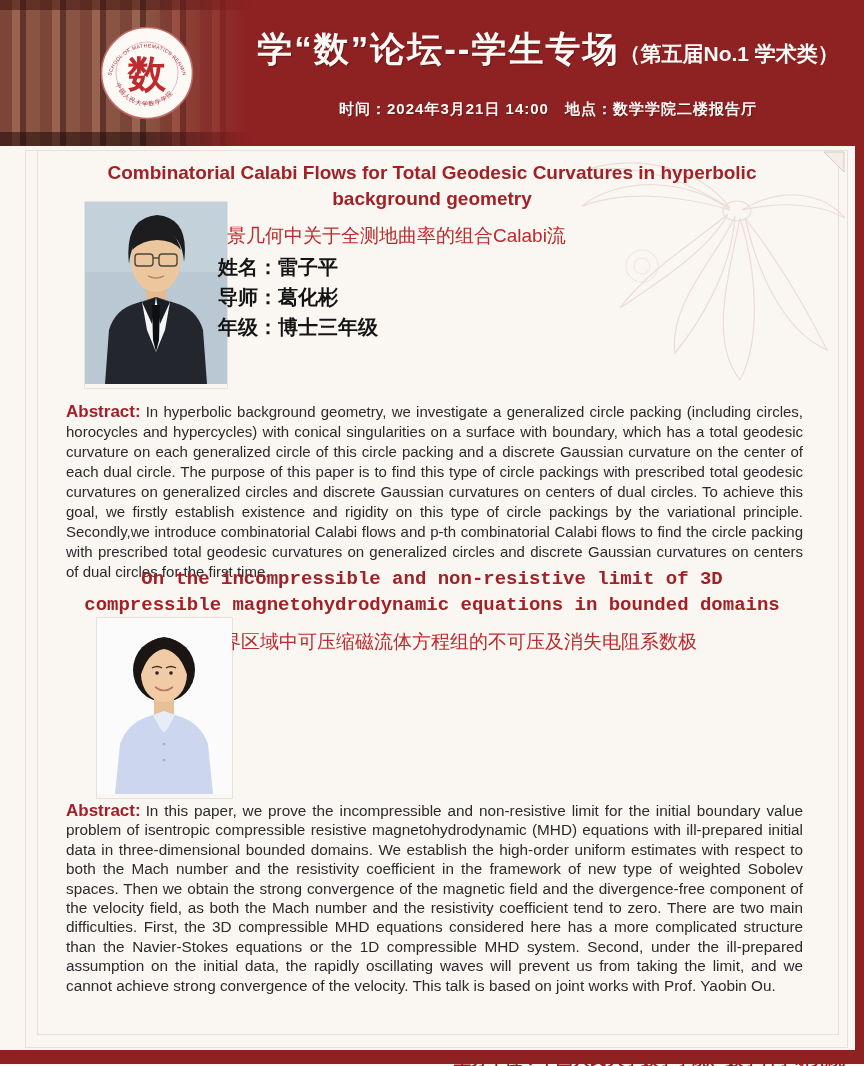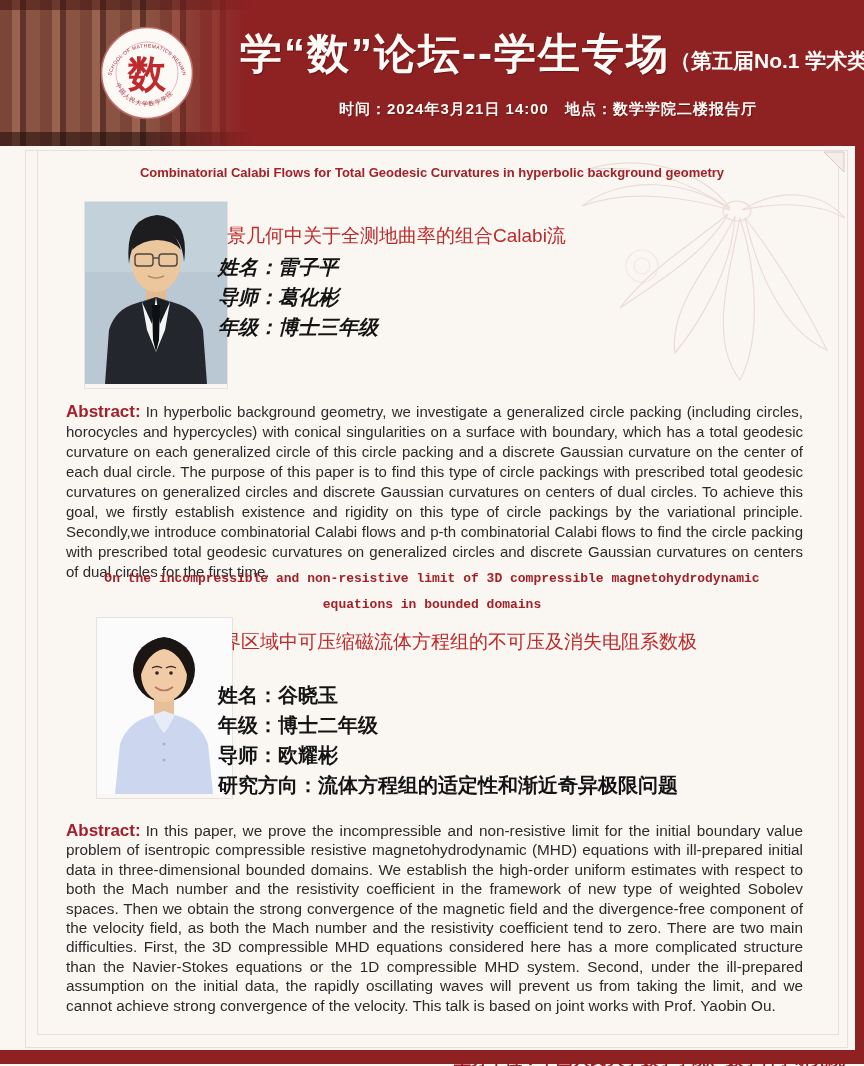--- a/index.html
+++ b/index.html
@@ -11,48 +11,48 @@
   .building{position:absolute;left:0;top:0;width:262px;height:146px;
     background:
       linear-gradient(90deg, rgba(142,33,34,0) 0%, rgba(142,33,34,0) 55%, #8e2122 96%),
       linear-gradient(0deg, rgba(30,10,8,.55) 0 14px, rgba(0,0,0,0) 14px),
       linear-gradient(180deg, rgba(60,15,12,.5) 0 10px, rgba(0,0,0,0) 10px),
       repeating-linear-gradient(90deg, #7b4638 0 12px, #9a6350 12px 20px, #5f352b 20px 26px, #8a5442 26px 40px);
   }
   .logo{position:absolute;left:100px;top:26px;width:94px;height:94px;}
   .hdr-text{position:absolute;left:240px;top:0;width:616px;height:146px;color:#fdfbf8;text-align:center;}
   .hdr-title{position:absolute;left:0;top:26px;width:100%;white-space:nowrap;}
-  .hdr-title .main{font-size:42px;font-weight:bold;letter-spacing:2px;text-shadow:1px 1px 1px rgba(60,0,0,.4);}
+  .hdr-title .main{font-size:35px;font-weight:bold;letter-spacing:2px;text-shadow:1px 1px 1px rgba(60,0,0,.4);}
   .hdr-title .suffix{font-size:21px;font-weight:bold;}
   .hdr-schedule{position:absolute;left:0;top:100px;width:100%;font-size:15px;font-weight:bold;letter-spacing:1px;text-shadow:1px 1px 1px rgba(60,0,0,.35);}
 
   
   .frame-outer{position:absolute;left:25px;top:150px;width:821px;height:896px;border:1px solid #eadfd8;}
   .frame-inner{position:absolute;left:37px;top:150px;width:800px;height:884px;border:1px solid #eadfd8;border-top:none;}
   .right-bar{position:absolute;left:855px;top:146px;width:9px;height:906px;background:#8e2122;}
   .bottom-bar{position:absolute;left:0;top:1050px;width:864px;height:14px;background:#8e2122;}
   .page-curl{position:absolute;left:822px;top:150px;}
   .watermark{position:absolute;left:580px;top:148px;opacity:.9;pointer-events:none;}
 
   
-  .talk-title{position:absolute;color:#a32126;font-weight:bold;font-size:13px;line-height:26px;text-align:center;}
+  .talk-title{position:absolute;color:#a32126;font-weight:bold;font-size:19px;line-height:26px;text-align:center;}
   .t1-title{left:77px;top:160px;width:710px;}
   .t2-title{left:77px;top:566px;width:710px;font-family:Liberation Mono, monospace;}
   .talk-zh{position:absolute;color:#bd2a2c;font-weight:normal;font-size:19px;line-height:27px;text-align:left;}
   .t1-zh{left:170px;top:222px;width:600px;}
   .t2-zh{left:165px;top:628px;width:535px;}
   .photo{position:absolute;box-shadow:0 0 0 1px rgba(0,0,0,.08);}
   .p1{left:85px;top:202px;}
   .p2{left:97px;top:618px;}
   .info{position:absolute;color:#141414;font-weight:bold;font-size:20px;line-height:30px;}
-  .i1{left:218px;top:252px;font-style:italic;}
+  .i1{left:218px;top:252px;}
   .i2{left:218px;top:680px;}
   .abstract{position:absolute;left:66px;width:737px;color:#2b2b2b;text-align:justify;}
   .a1{top:402px;font-size:15px;line-height:20px;}
-  .a2{top:801px;font-size:15.3px;line-height:19.4px;margin-top:20px;}
+  .a2{top:801px;font-size:15.3px;line-height:19.4px;}
   .abs-label{color:#a3202b;font-weight:bold;font-size:17px;padding-right:5px;}
   .footer{position:absolute;left:420px;top:1016px;width:425px;text-align:right;color:#9e1f28;font-weight:bold;font-size:17px;margin-top:32px;}
 </style>
 </head>
 <body>
 
 <div class="poster">
 
   <div class="header">
     <div class="building"></div>
@@ -162,26 +162,20 @@
       <g stroke="#3a2f28" stroke-width="1.3" fill="none">
         <path d="M55,50 Q60,47 65,50"></path>
         <path d="M69,50 Q74,47 79,50"></path>
       </g>
       <circle cx="60" cy="55" r="1.8" fill="#2b221c"></circle>
       <circle cx="74" cy="55" r="1.8" fill="#2b221c"></circle>
       <path d="M58,69 Q67,76 76,69" stroke="#b5755f" stroke-width="1.6" fill="none"></path>
     </svg>
   </div>
 
-  <div class="info i2">
-    <div><span>姓名：</span><span>谷晓玉</span></div>
-    <div><span>年级：</span><span>博士二年级</span></div>
-    <div><span>导师：</span><span>欧耀彬</span></div>
-    <div><span>研究方向：</span><span>流体方程组的适定性和渐近奇异极限问题</span></div>
-  </div>
 
   <div class="abstract a2">
     <span class="abs-label">Abstract:</span><span>In this paper, we prove the incompressible and non-resistive limit for the initial boundary value problem of isentropic compressible resistive magnetohydrodynamic (MHD) equations with ill-prepared initial data in three-dimensional bounded domains. We establish the high-order uniform estimates with respect to both the Mach number and the resistivity coefficient in the framework of new type of weighted Sobolev spaces. Then we obtain the strong convergence of the magnetic field and the divergence-free component of the velocity field, as both the Mach number and the resistivity coefficient tend to zero. There are two main difficulties. First, the 3D compressible MHD equations considered here has a more complicated structure than the Navier-Stokes equations or the 1D compressible MHD system. Second, under the ill-prepared assumption on the initial data, the rapidly oscillating waves will prevent us from taking the limit,  and we cannot achieve strong convergence of the velocity. This talk is based on joint works with Prof. Yaobin Ou.</span>
   </div>
 
   <div class="footer">主办单位：中国人民大学数学学院、数学科学研究院</div>
   <div class="right-bar"></div>
   <div class="bottom-bar"></div>
 
 </div>

